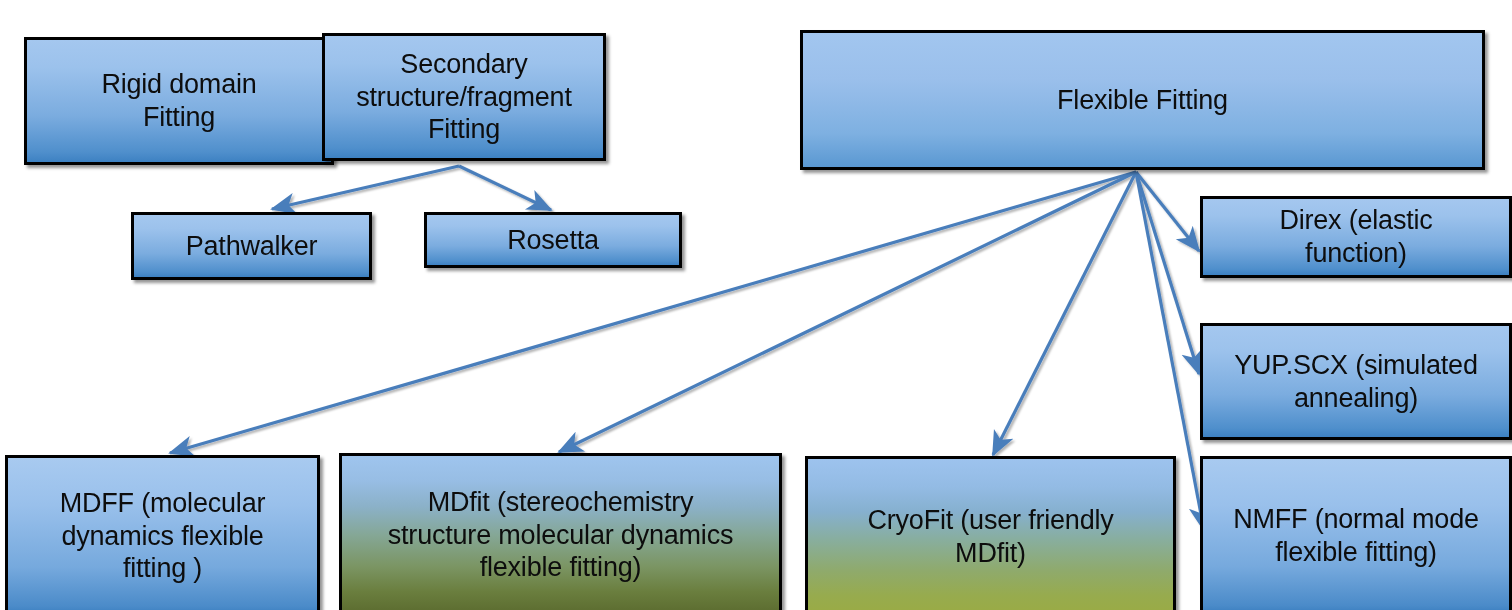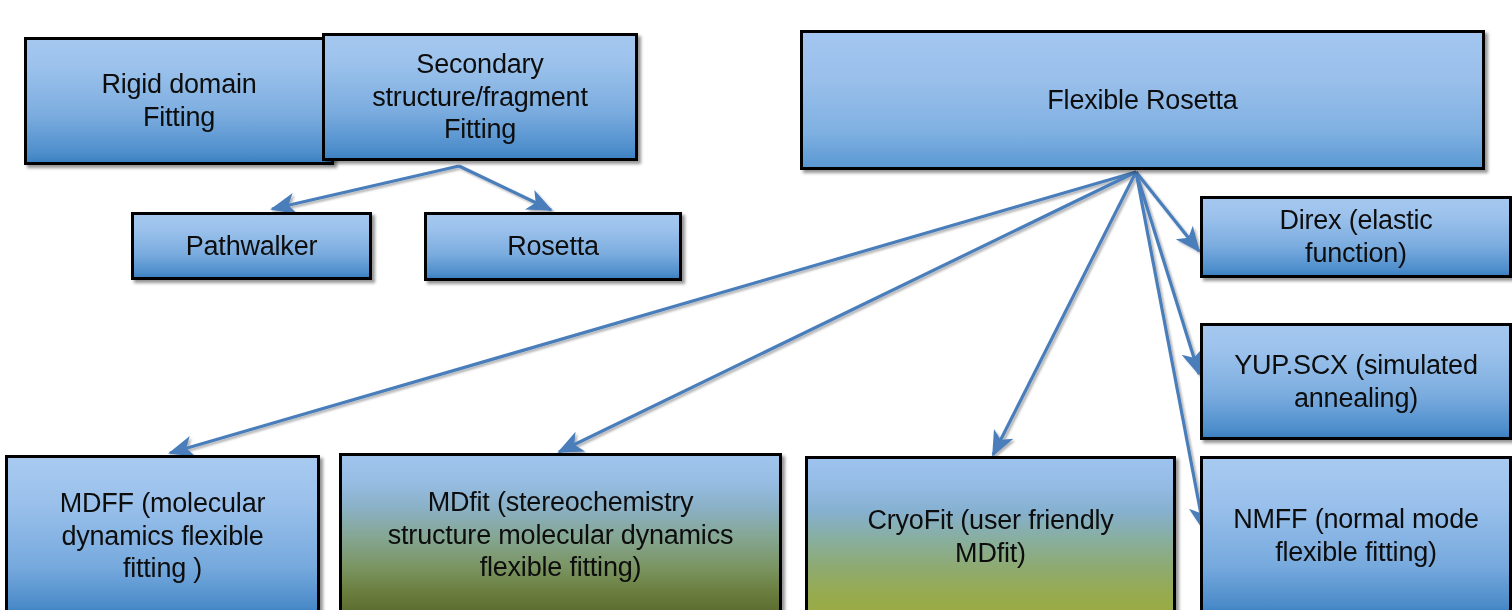--- a/index.html
+++ b/index.html
@@ -62,35 +62,35 @@
       <line x1="1136" y1="172" x2="1199" y2="374"></line>
       <line x1="1136" y1="172" x2="1204" y2="530"></line>
     </g>
   </svg>
 
   <div class="node blue" style="left:24px;top:37px;width:310px;height:128px;">
     <span class="txt">Rigid domain
 Fitting</span>
   </div>
 
-  <div class="node blue" style="left:322px;top:33px;width:316px;height:128px;">
+  <div class="node blue" style="left:322px;top:33px;width:284px;height:128px;">
     <span class="txt">Secondary
 structure/fragment
 Fitting</span>
   </div>
 
   <div class="node blue-flat" style="left:800px;top:30px;width:685px;height:140px;">
-    <span class="txt">Flexible Rosetta</span>
+    <span class="txt">Flexible Fitting</span>
   </div>
 
   <div class="node blue" style="left:131px;top:212px;width:241px;height:68px;">
     <span class="txt">Pathwalker</span>
   </div>
 
-  <div class="node blue" style="left:424px;top:212px;width:258px;height:69px;">
+  <div class="node blue" style="left:424px;top:212px;width:258px;height:56px;">
     <span class="txt">Rosetta</span>
   </div>
 
   <div class="node blue" style="left:1200px;top:196px;width:312px;height:82px;">
     <span class="txt">Direx (elastic
 function)</span>
   </div>
 
   <div class="node blue" style="left:1200px;top:323px;width:312px;height:117px;">
     <span class="txt">YUP.SCX (simulated

